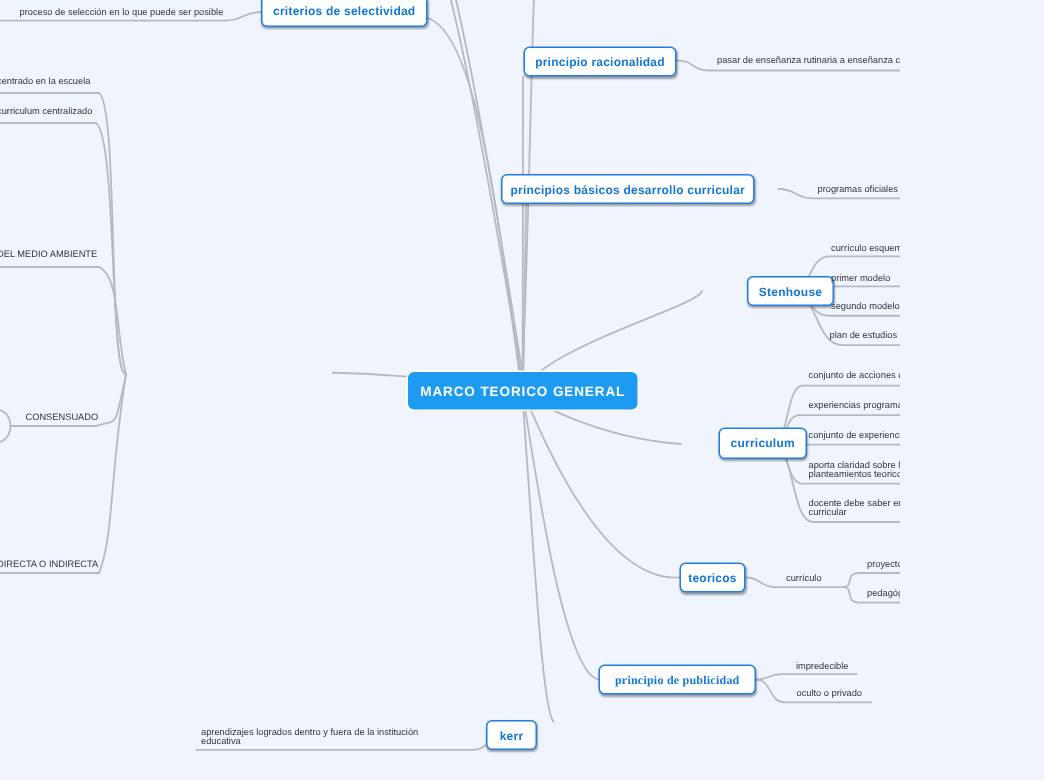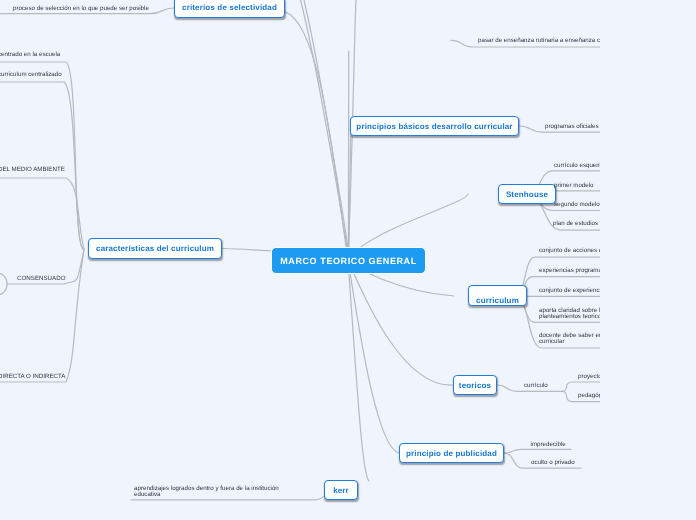--- a/index.html
+++ b/index.html
@@ -68,40 +68,40 @@
       <path d="M84,249.5 C77,222 80,184 66,178 L0,178"></path>
       <path d="M84,249.5 C76,289 78,279 64,284 L7,284"></path>
       <path d="M84,249.5 C73,318 76,357 66,382 L0,382"></path>
       <path d="M7,284 C7,277.6 2.6,273 -2.5,273 C-7.6,273 -12,277.6 -12,284 C-12,290.4 -7.6,295 -2.5,295 C2.6,295 7,290.4 7,284 Z"></path>
     </g>
   </svg>
 
   <div class="node" style="left:174px;top:-3px;width:111px;height:21px;">
     <span>criterios de selectividad</span>
   </div>
-  <div class="node" style="left:350px;top:116px;width:169px;height:20px;">
+  <div class="node" style="left:349px;top:31px;width:102px;height:20px;">
+    <span>principio racionalidad</span>
+  </div>
+  <div class="node" style="left:334px;top:116px;width:169px;height:20px;">
     <span>principios básicos desarrollo curricular</span>
   </div>
   <div class="node" style="left:468px;top:184px;width:58px;height:20px;margin-left:30px;">
     <span>Stenhouse</span>
   </div>
-  <div class="node" style="left:468px;top:285px;width:59px;height:21px;align-items:flex-end;">
+  <div class="node" style="left:479px;top:285px;width:59px;height:21px;">
     <span>curriculum</span>
   </div>
   <div class="node" style="left:453px;top:375px;width:44px;height:20px;">
     <span>teoricos</span>
   </div>
-  <div class="node" style="left:399px;top:443px;width:105px;height:20px;">
+  <div class="node" style="left:399px;top:443px;width:105px;height:20px;font-family:Liberation Serif, serif;">
     <span>principio de publicidad</span>
   </div>
   <div class="node" style="left:324px;top:480px;width:34px;height:20px;">
     <span>kerr</span>
-  </div>
-  <div class="node" style="left:88px;top:238px;width:134px;height:21px;">
-    <span>características del curriculum</span>
   </div>
 
   <div class="leaf" style="left:13px;top:5.6px;">proceso de selección en lo que puede ser posible</div>
   <div class="leaf" style="left:478px;top:38.2px;">pasar de enseñanza rutinaria a enseñanza conciente</div>
   <div class="leaf" style="left:545px;top:124.1px;">programas oficiales</div>
   <div class="leaf" style="left:630px;top:124.1px;">aproximidad a programa</div>
   <div class="leaf" style="left:554px;top:163.3px;">currículo esquema o marco de analisis</div>
   <div class="leaf" style="left:554px;top:182.6px;">primer modelo</div>
   <div class="leaf" style="left:625px;top:182.6px;">planificacion</div>
   <div class="leaf" style="left:690px;top:182.6px;">re</div>

